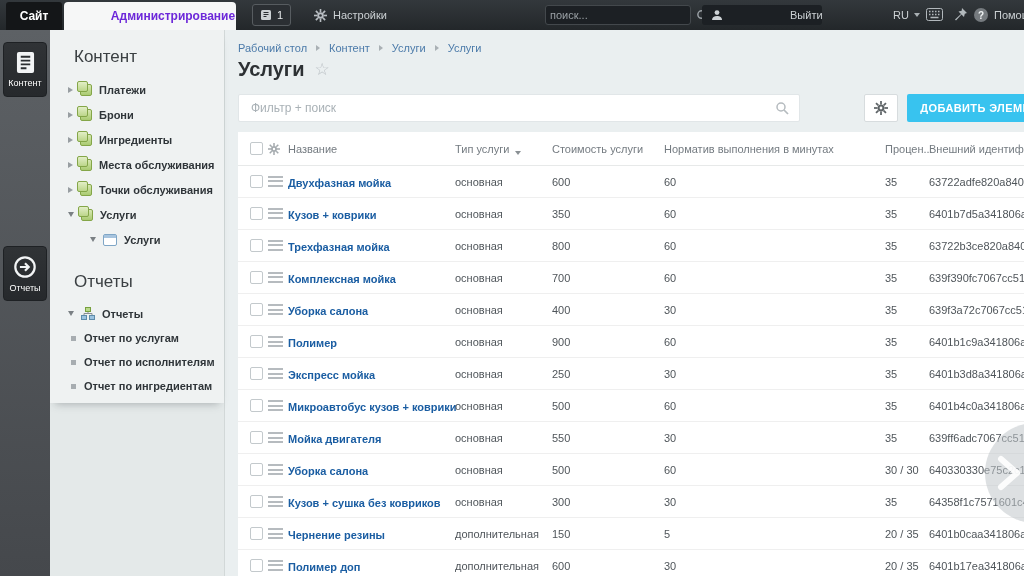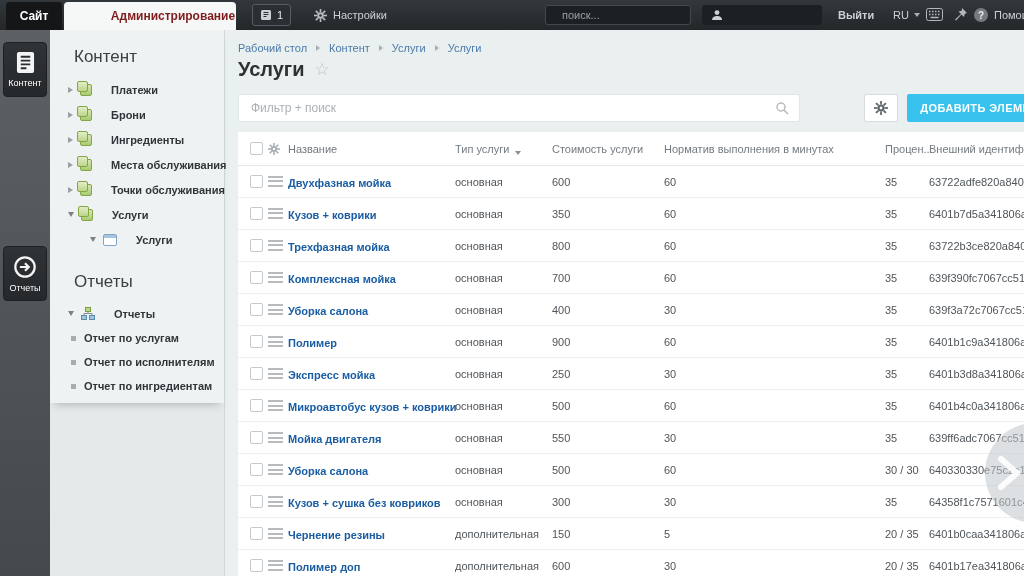--- a/index.html
+++ b/index.html
@@ -7,38 +7,38 @@
   *{box-sizing:border-box;}
   a{text-decoration:none;cursor:pointer;}
 
   
   .topbar{position:absolute;left:0;top:0;width:1024px;height:30px;
     background:linear-gradient(#33383c,#23272a);z-index:30;}
   .topbar .site-tab{position:absolute;left:6px;top:2px;width:56px;height:28px;
     background:#141618;border-radius:3px 3px 0 0;color:#fff;font-size:12px;font-weight:bold;
     display:flex;align-items:center;justify-content:center;}
   .topbar .admin-tab{position:absolute;left:64px;top:2px;width:172px;height:28px;
-    background:#f6f7f7;border-radius:4px 4px 0 0;color:#7f1d1d;font-size:12px;font-weight:bold;
+    background:#f6f7f7;border-radius:4px 4px 0 0;color:#6d28d9;font-size:12px;font-weight:bold;
     display:flex;align-items:center;justify-content:center;padding-left:46px;}
   .notif-btn{position:absolute;left:252px;top:4px;height:22px;min-width:36px;padding:0 7px;
     border:1px solid #575c60;border-radius:3px;background:#2b2f33;color:#e8ebec;
     font-size:11px;display:flex;align-items:center;gap:5px;}
   .tb-settings{position:absolute;left:314px;top:0;height:30px;display:flex;align-items:center;gap:6px;
     color:#ccd1d4;font-size:11px;cursor:pointer;}
   .tb-search{position:absolute;left:545px;top:5px;width:146px;height:20px;background:#1c2024;
     border:1px solid #43484c;border-radius:3px;display:flex;align-items:center;}
   .tb-search input{flex:1;background:transparent;border:none;outline:none;color:#cfd4d7;
-    font-size:11px;padding:0 16px;font-family:"Liberation Sans",sans-serif;}
+    font-size:11px;padding:0 4px;font-family:"Liberation Sans",sans-serif;}
   .tb-search input::placeholder{color:#9aa0a5;}
   .tb-search .mag{margin-right:6px;flex:0 0 auto;display:block;}
   .user-box{position:absolute;left:702px;top:5px;width:120px;height:20px;background:#1c2024;
     border-radius:3px;display:flex;align-items:center;padding-left:9px;cursor:pointer;}
   .tb-link{position:absolute;top:0;height:30px;display:flex;align-items:center;
     color:#ccd1d4;font-size:11px;}
-  .logout{left:838px;font-weight:bold;}
+  .logout{left:790px;}
   .lang{left:893px;gap:5px;cursor:pointer;}
   .caret-down{width:0;height:0;border-left:3.5px solid transparent;border-right:3.5px solid transparent;
     border-top:4px solid #aab0b4;}
   .tb-ico{position:absolute;top:8px;cursor:pointer;display:block;}
   .kbd{left:926px;}
   .pin{left:953px;top:7px;}
   .help{left:974px;gap:6px;cursor:pointer;}
   .help-circle{width:14px;height:14px;border-radius:50%;background:#767b7f;color:#eef1f2;
     font-size:10px;font-weight:bold;display:flex;align-items:center;justify-content:center;font-style:normal;}
 
@@ -65,21 +65,21 @@
     border-left:5px solid #989ea2;flex:0 0 auto;}
   .tri.down,.ctree .srow:last-child .tri{border-left:3.5px solid transparent;border-right:3.5px solid transparent;
     border-top:5px solid #7a8084;border-bottom:none;}
   .cube{width:12px;height:12px;border:1px solid #84a648;border-radius:2px;margin-left:7px;
     background:linear-gradient(#d8e8b4,#a9ca70);position:relative;flex:0 0 auto;}
   .cube::before{content:"";position:absolute;left:-4px;top:-4px;width:9px;height:9px;
     border:1px solid #84a648;border-radius:2px;background:linear-gradient(#e2eec7,#bcd68a);}
   .grid-ico{width:14px;height:12px;background:#fff;border:1px solid #7fa6c6;border-radius:2px;
     margin-left:7px;position:relative;flex:0 0 auto;}
   .grid-ico::before{content:"";position:absolute;left:0;top:0;right:0;height:3px;background:#a7c4de;}
-  .slabel{margin-left:19px;font-size:11px;font-weight:bold;color:#2f3539;white-space:nowrap;}
+  .slabel{margin-left:7px;font-size:11px;font-weight:bold;color:#2f3539;white-space:nowrap;}
   .rrow{height:24px;display:flex;align-items:center;padding-left:21px;cursor:pointer;}
   .bullet{width:5px;height:5px;background:#a7adb1;flex:0 0 auto;}
   .rrow .slabel{margin-left:8px;}
   .org-ico{margin-left:7px;flex:0 0 auto;display:block;}
 
   
   .main{position:absolute;left:226px;top:30px;width:798px;height:546px;}
   .breadcrumb{position:absolute;left:12px;top:12px;display:flex;align-items:center;gap:9px;
     font-size:11px;}
   .crumb-wrap{display:flex;align-items:center;gap:9px;}

